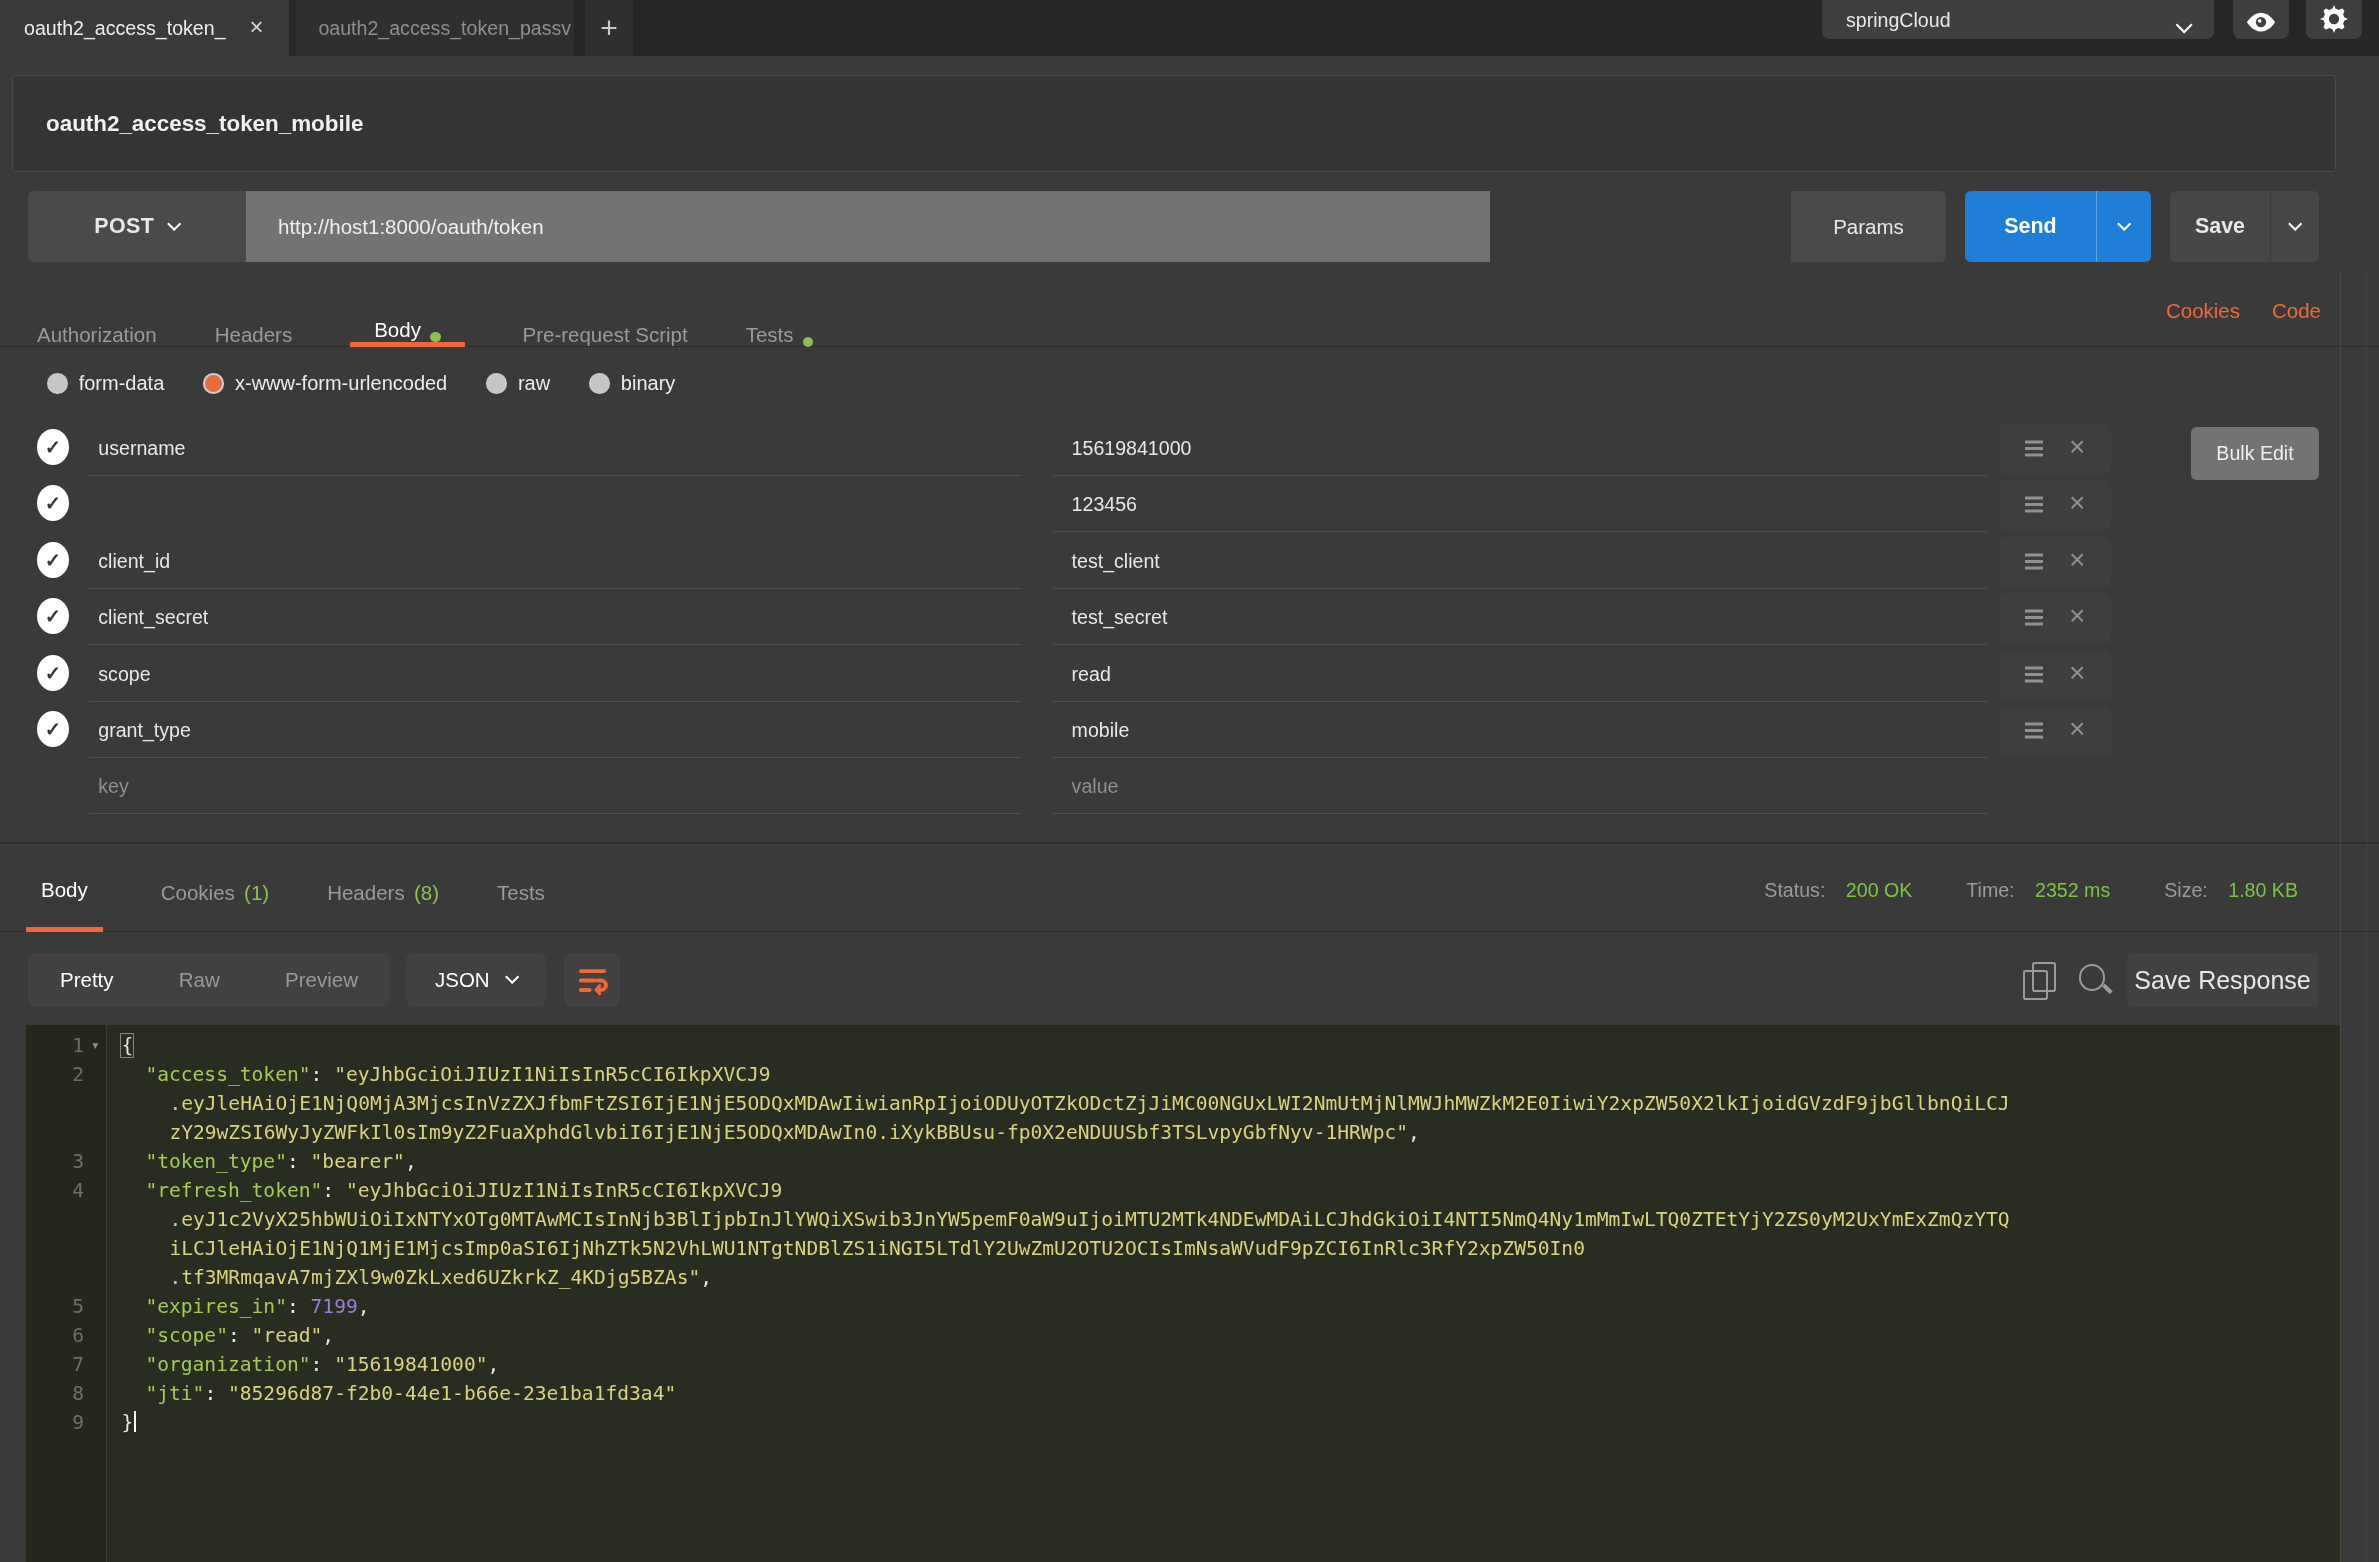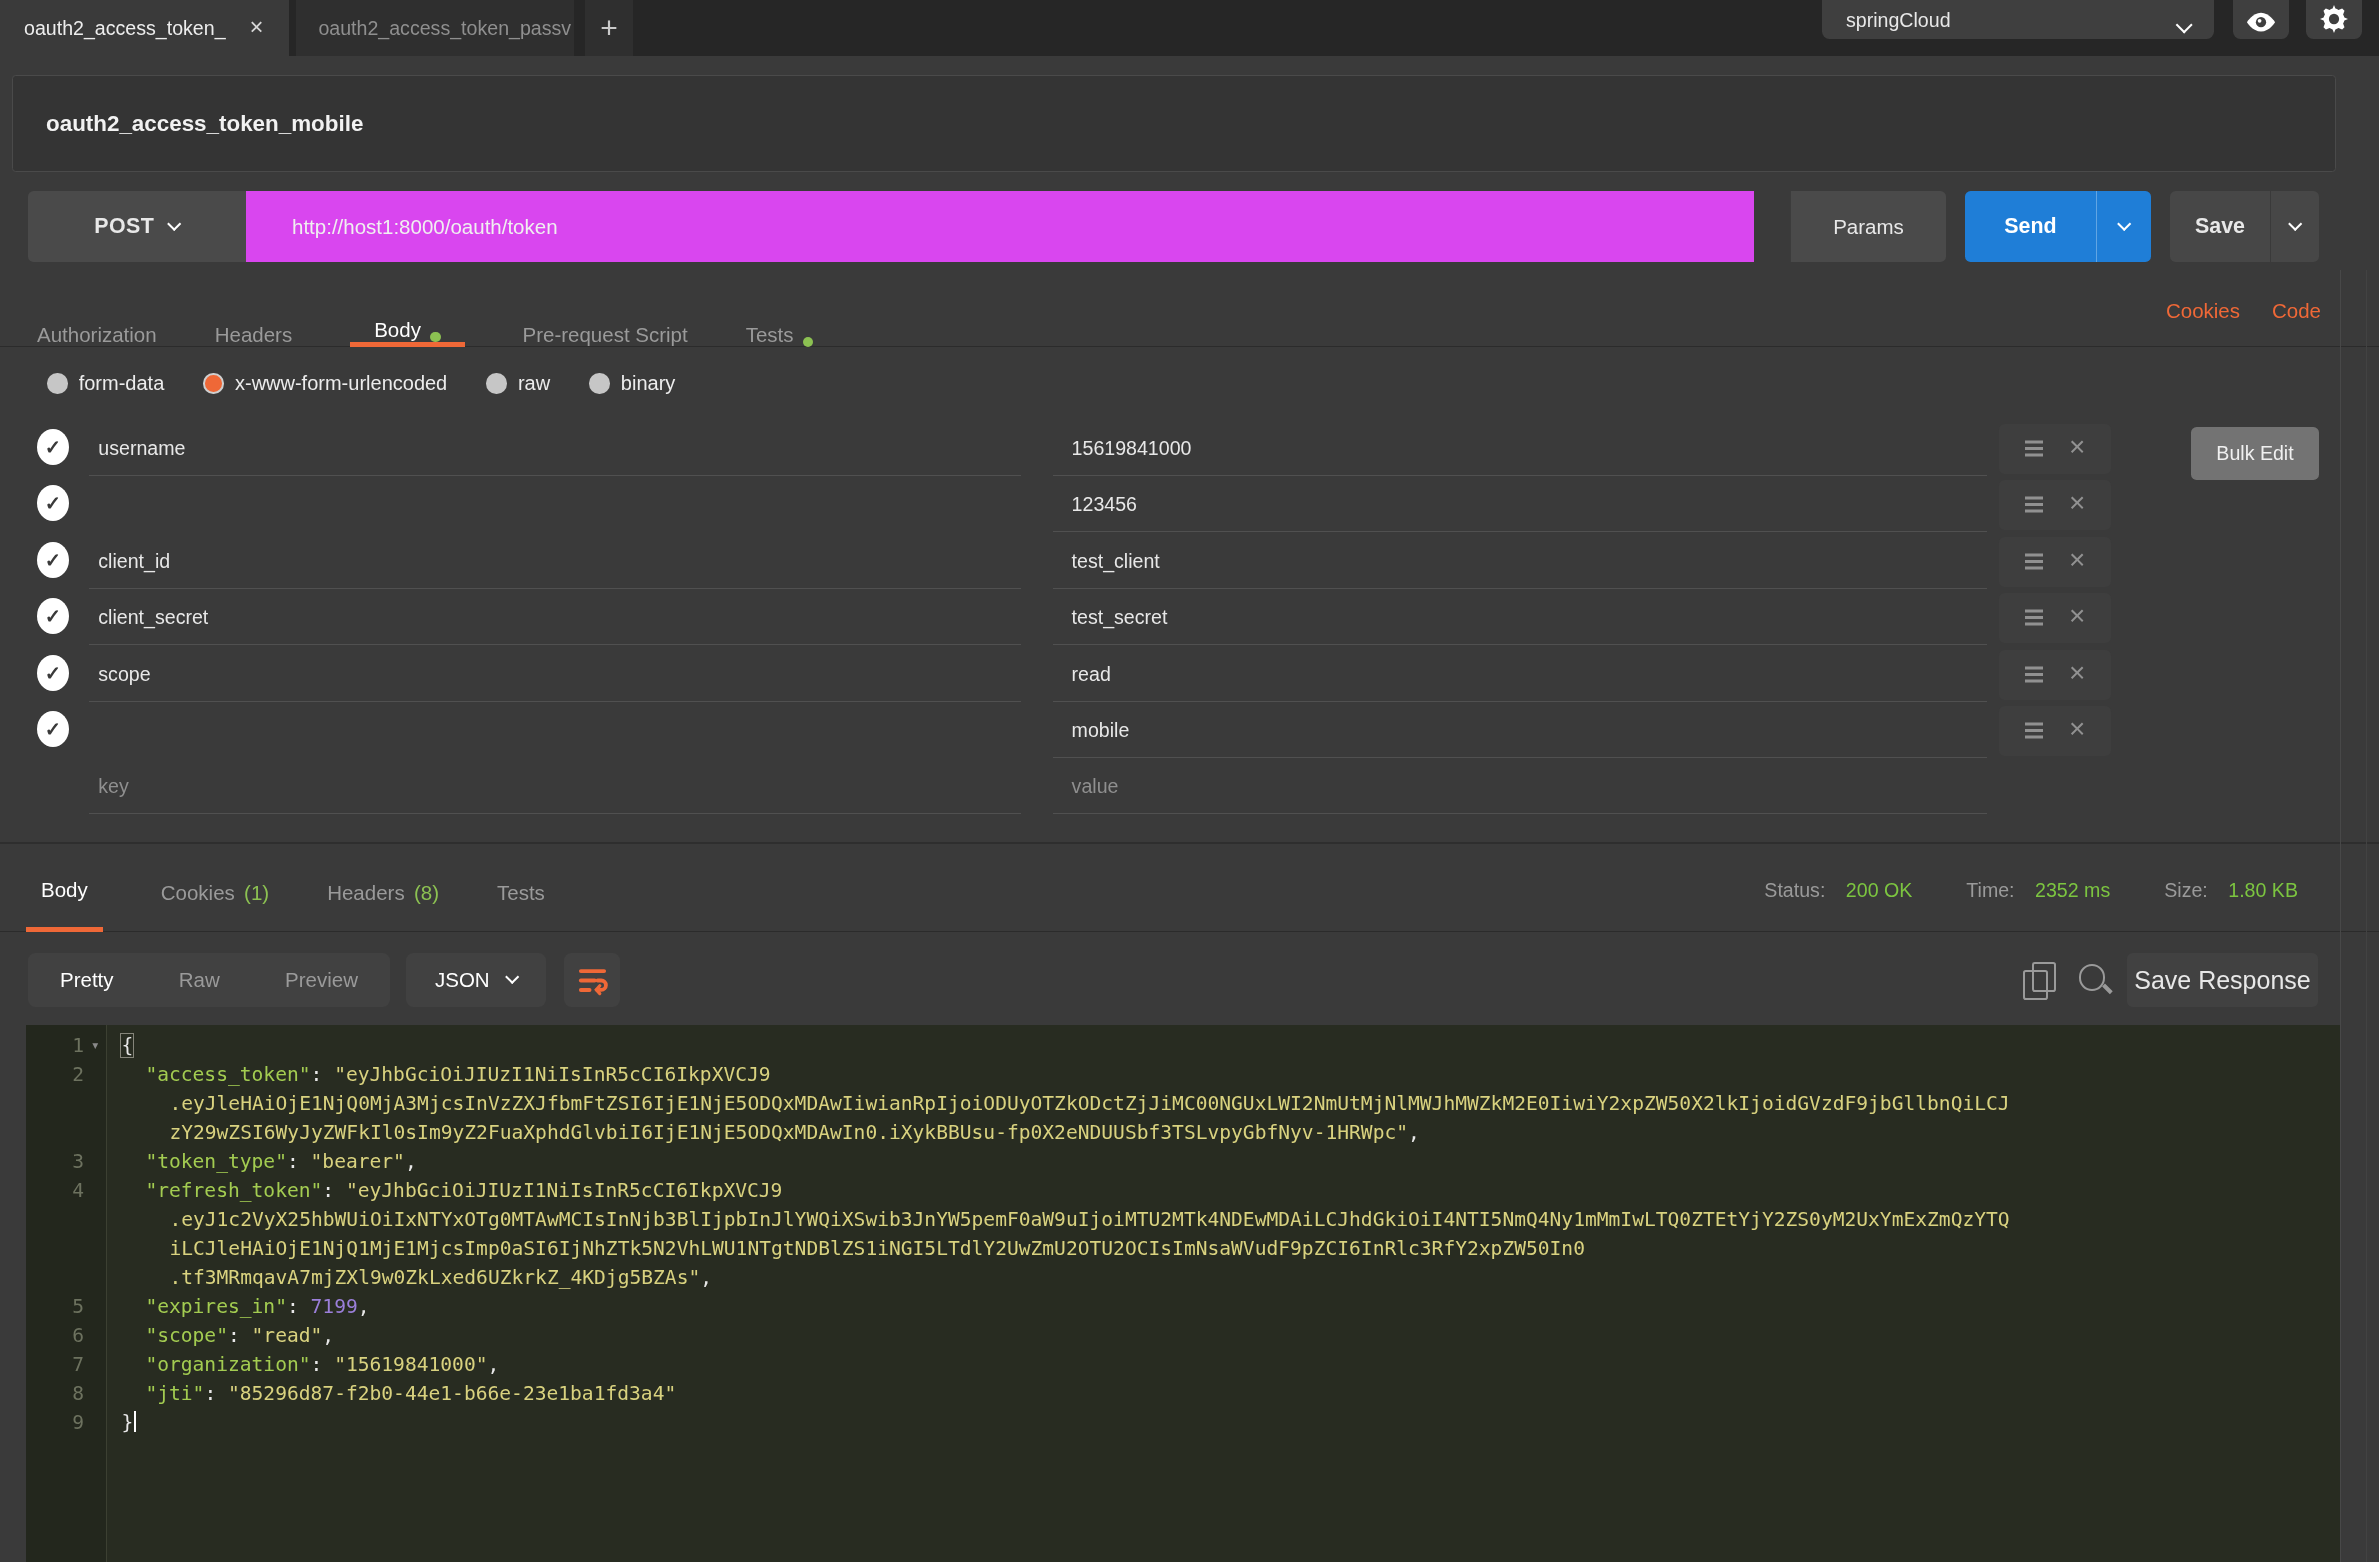--- a/index.html
+++ b/index.html
@@ -29,22 +29,22 @@
 
   
   #title-panel{position:absolute;left:12px;top:75px;width:2324px;height:97px;background:#343434;
                border:0.9px solid #4a4a4a;border-radius:3.7px;box-sizing:border-box;
                display:flex;align-items:center;padding-left:33px;font-size:22.4px;font-weight:600;color:#f2f2f2}
 
   
   #request-bar{position:absolute;left:28px;top:191px;width:2323px;height:71px;font-size:20.5px}
   #method-box{position:absolute;left:0;top:0;width:218px;height:71px;background:#4a4a4a;border-radius:5.6px 0 0 5.6px;
               display:flex;align-items:center;justify-content:center;gap:15px;font-weight:700;font-size:21.4px;letter-spacing:0.5px}
-  #url-box{position:absolute;left:218px;top:0;width:1508px;height:71px;background:#d946ef;
-           display:flex;align-items:center;padding-left:46px;box-sizing:border-box;color:#f0f0f0}
+  #url-box{position:absolute;left:218px;top:0;width:1244px;height:71px;background:#737373;
+           display:flex;align-items:center;padding-left:32px;box-sizing:border-box;color:#f0f0f0}
   #params-btn{position:absolute;left:1762px;top:0;width:156px;height:71px;background:#4a4a4a;border-radius:0 5.6px 5.6px 0;
               border-left:0.9px solid #3c3c3c;box-sizing:border-box;display:flex;align-items:center;justify-content:center}
   #send-btn{position:absolute;left:1937px;top:0;width:186px;height:71px;background:#1f7ed7;border-radius:5.6px;display:flex;color:#fff;font-weight:600}
   #send-btn .lbl{flex:1;display:flex;align-items:center;justify-content:center;font-size:21.4px}
   #send-btn .dd{width:54px;display:flex;align-items:center;justify-content:center;border-left:0.9px solid rgba(255,255,255,.3)}
   #save-btn{position:absolute;left:2142px;top:0;width:149px;height:71px;background:#474747;border-radius:5.6px;display:flex}
   #save-btn .lbl{flex:1;display:flex;align-items:center;justify-content:center;font-size:21.4px;font-weight:700}
   #save-btn .dd{width:48px;display:flex;align-items:center;justify-content:center;border-left:0.9px solid #3a3a3a}
 
   
@@ -308,20 +308,23 @@
         <span>read</span>
       </div>
     <div class="chip">
       <span class="bars"></span>
       <span class="x">×</span>
     </div>
   </div>
 
   <div class="kvrow" style="top:282px">
     <span class="chk">✓</span>
+    <div class="kfield">
+        <span>grant_type</span>
+      </div>
     <div class="vfield">
         <span>mobile</span>
       </div>
     <div class="chip">
       <span class="bars"></span>
       <span class="x">×</span>
     </div>
   </div>
 
   <div class="kvrow" style="top:338px">

